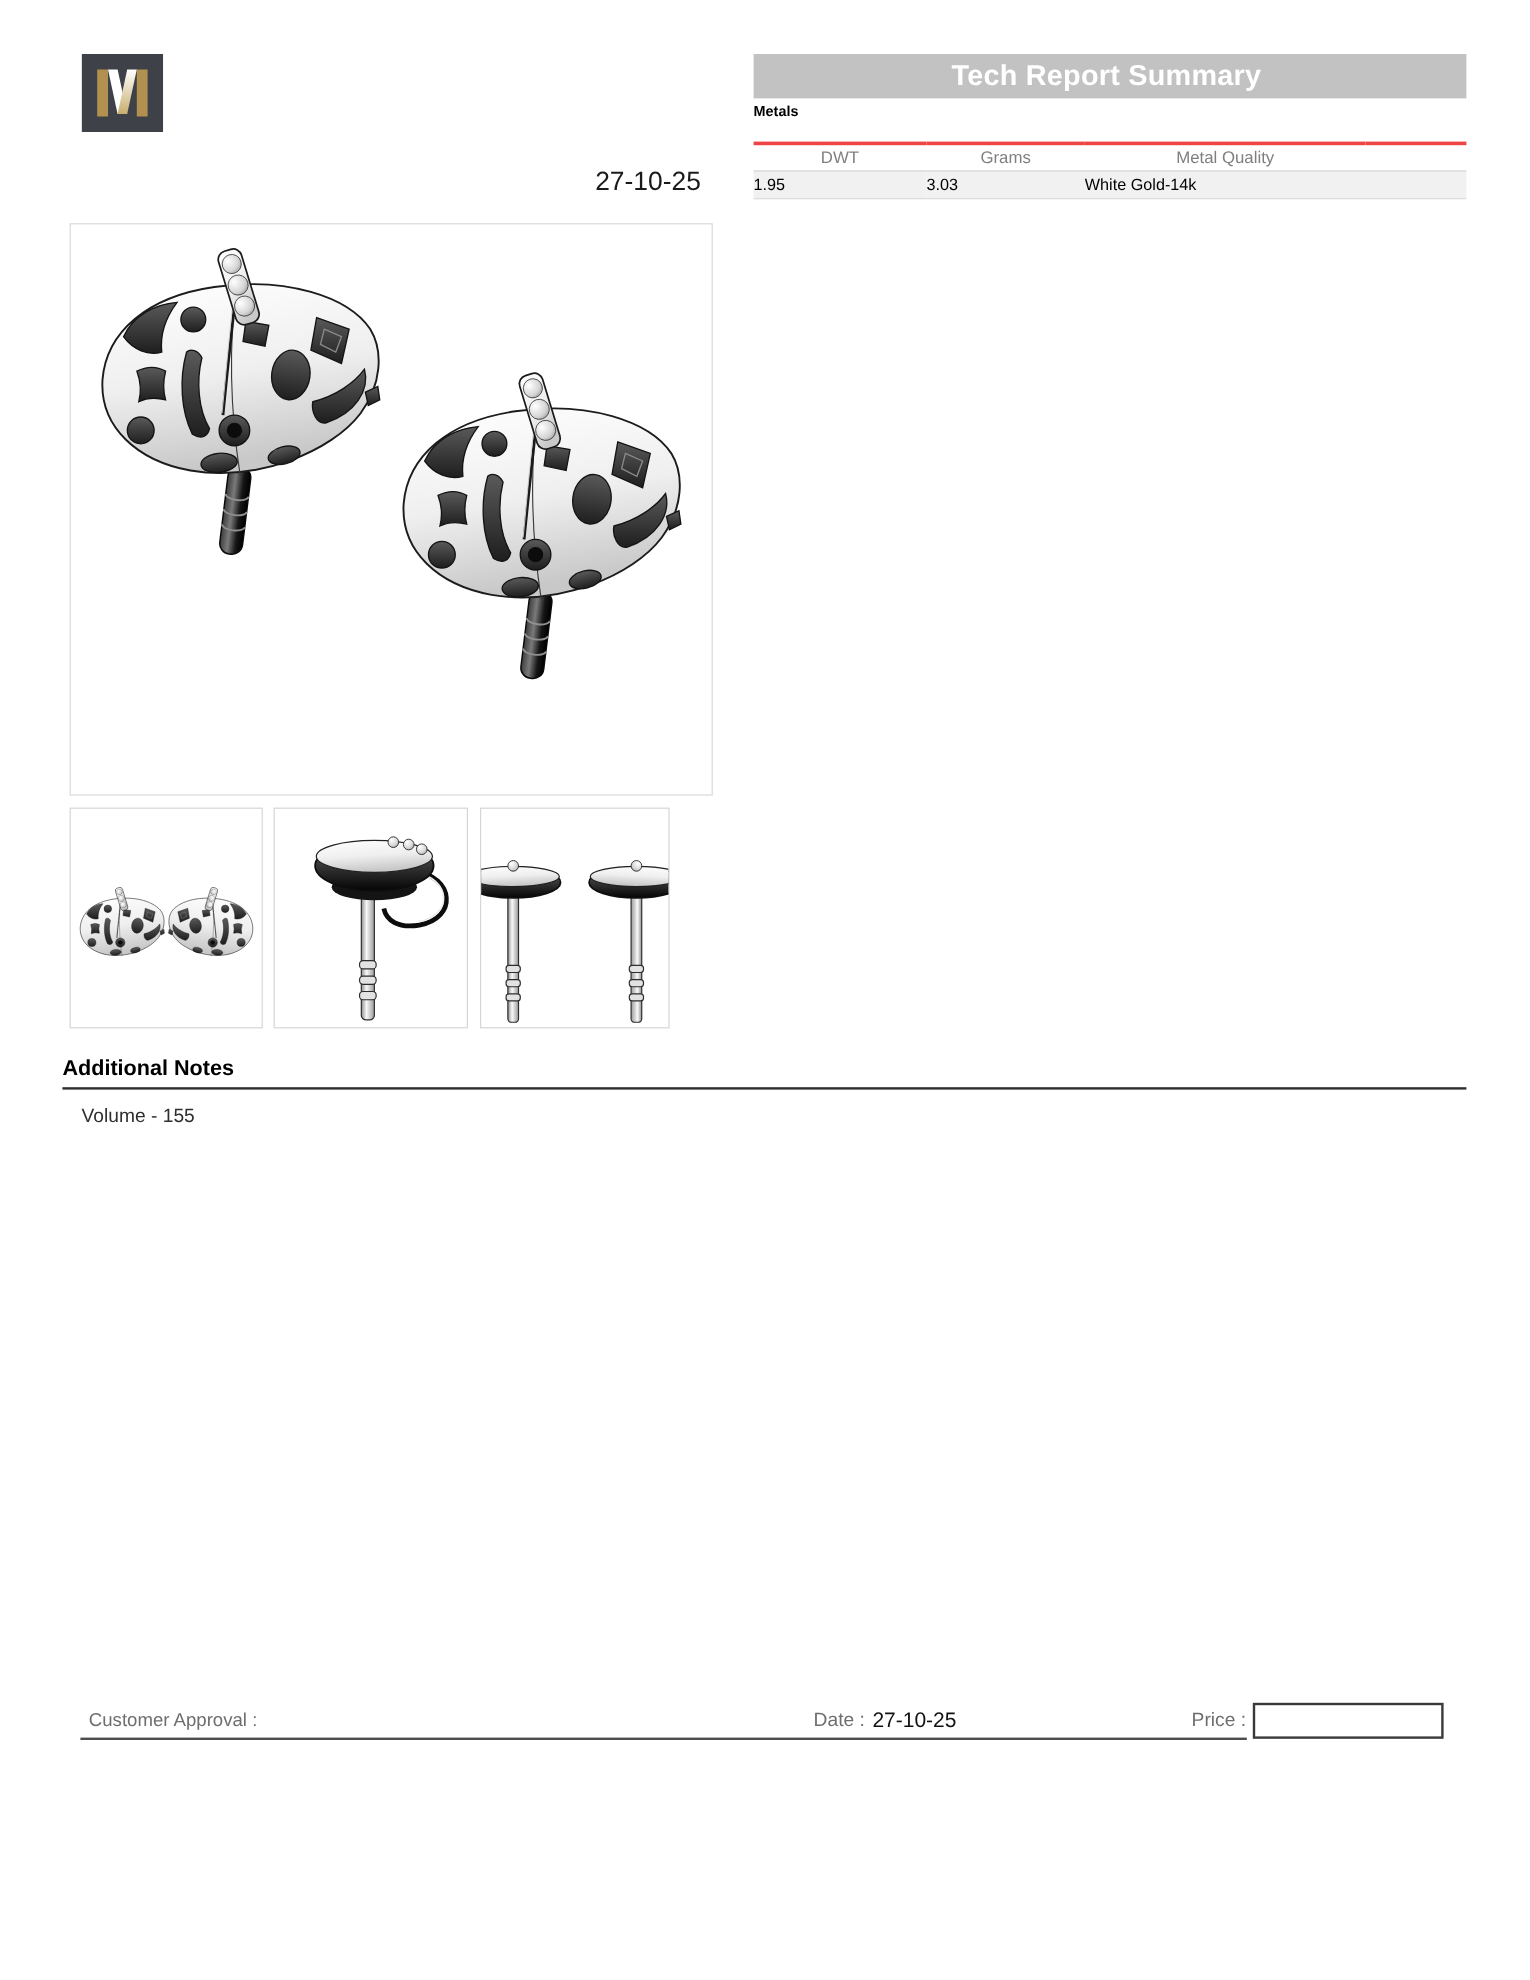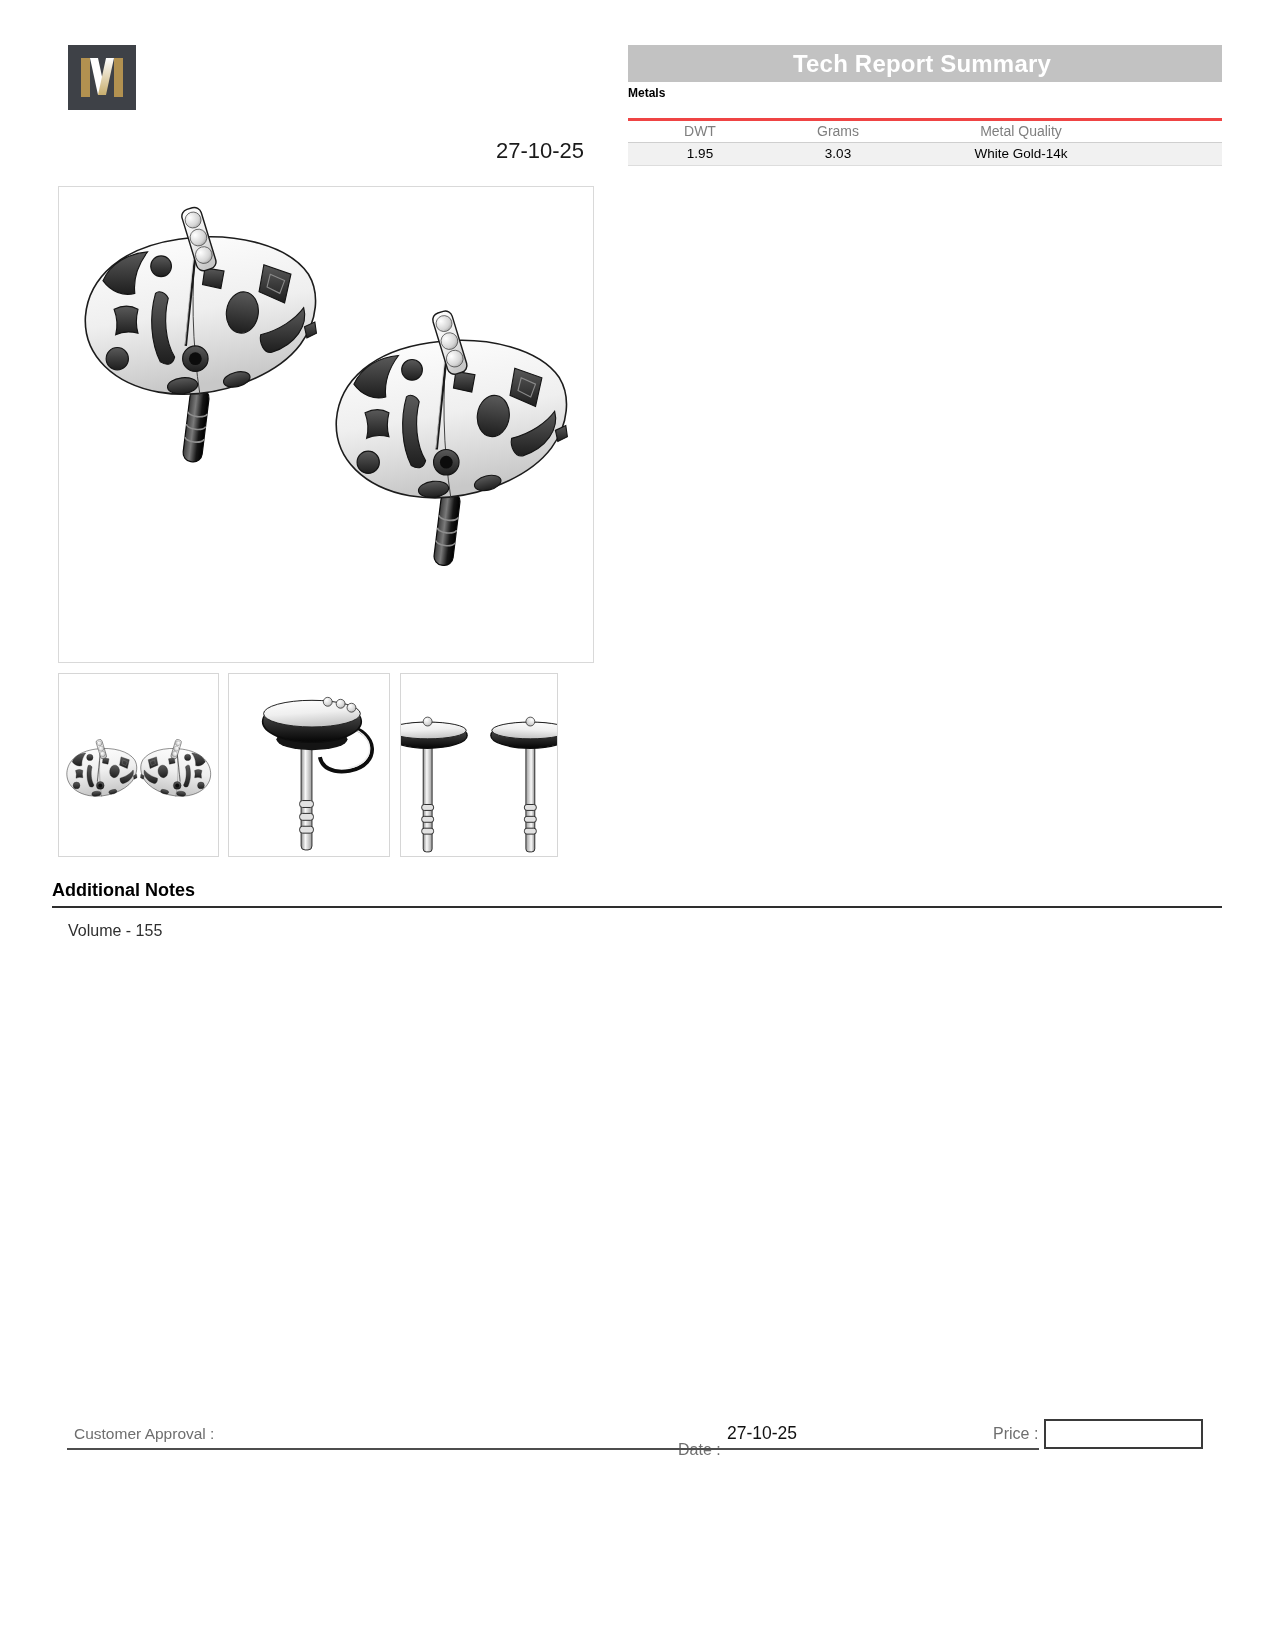--- a/index.html
+++ b/index.html
@@ -14,21 +14,21 @@
     background:#C2C2C2; display:flex; align-items:center; justify-content:center;
     padding-right:6px; box-sizing:border-box; }
   .header-bar .title { color:#FFFFFF; font-size:24px; font-weight:bold; letter-spacing:0.2px; }
 
   
   .metals-title { position:absolute; left:628px; top:86px; font-size:12px; font-weight:bold; color:#000; }
   .metals-table { position:absolute; left:628px; top:118px; width:594px; border-collapse:collapse;
     border-top:3px solid #ef4444; }
   .metals-table th { font-weight:normal; color:#7F7F7F; font-size:14px; padding:2px 0 3px;
     border-bottom:1px solid #CFCFCF; text-align:center; }
-  .metals-table td { background:#F1F1F1; color:#000; font-size:13.5px; text-align:center;
+  .metals-table td { background:#F1F1F1; color:#000; font-size:13.5px; text-align:left;
     padding:3px 0 4px; border-bottom:1px solid #DDDDDD; }
 
   
   .design-date { position:absolute; left:430px; top:138px; width:220px; text-align:center;
     font-size:22px; color:#1A1A1A; }
   .main-image { position:absolute; left:58px; top:186px; width:536px; height:477px;
     border:1px solid #D9D9D9; box-sizing:border-box; background:#fff; }
   .thumb { position:absolute; top:673px; height:184px; border:1px solid #D6D6D6;
     box-sizing:border-box; background:#fff; }
   .thumb-1 { left:58px;  width:161px; }
@@ -38,21 +38,21 @@
 
   
   .notes-title { position:absolute; left:52px; top:880px; font-size:18px; font-weight:bold; color:#000; }
   .notes-rule { position:absolute; left:52px; top:906px; width:1170px; height:0;
     border-top:2px solid #2E2E2E; }
   .notes-text { position:absolute; left:68px; top:922px; font-size:16px; color:#2F2F2F; }
 
   
   .footer-label { position:absolute; color:#6E6E6E; font-size:15.5px; }
   .ca-label   { left:74px;  top:1425px;text-align:right; }
-  .date-label { left:678px; top:1425px; font-size:16px;margin-top:16px; }
+  .date-label { left:678px; top:1425px; font-size:16px; }
   .date-value { position:absolute; left:727px; top:1423px; font-size:17.5px; color:#111; }
   .price-label{ left:993px; top:1425px; font-size:16px; }
   .footer-line { position:absolute; left:67px; top:1448px; width:972px; height:0;
     border-top:2px solid #4D4D4D; }
   .price-box { position:absolute; left:1044px; top:1419px; width:159px; height:30px;
     border:2px solid #3A3A3A; background:#fff; box-sizing:border-box; }
 
   .defs-svg { position:absolute; width:0; height:0; }
 </style>
 </head>

